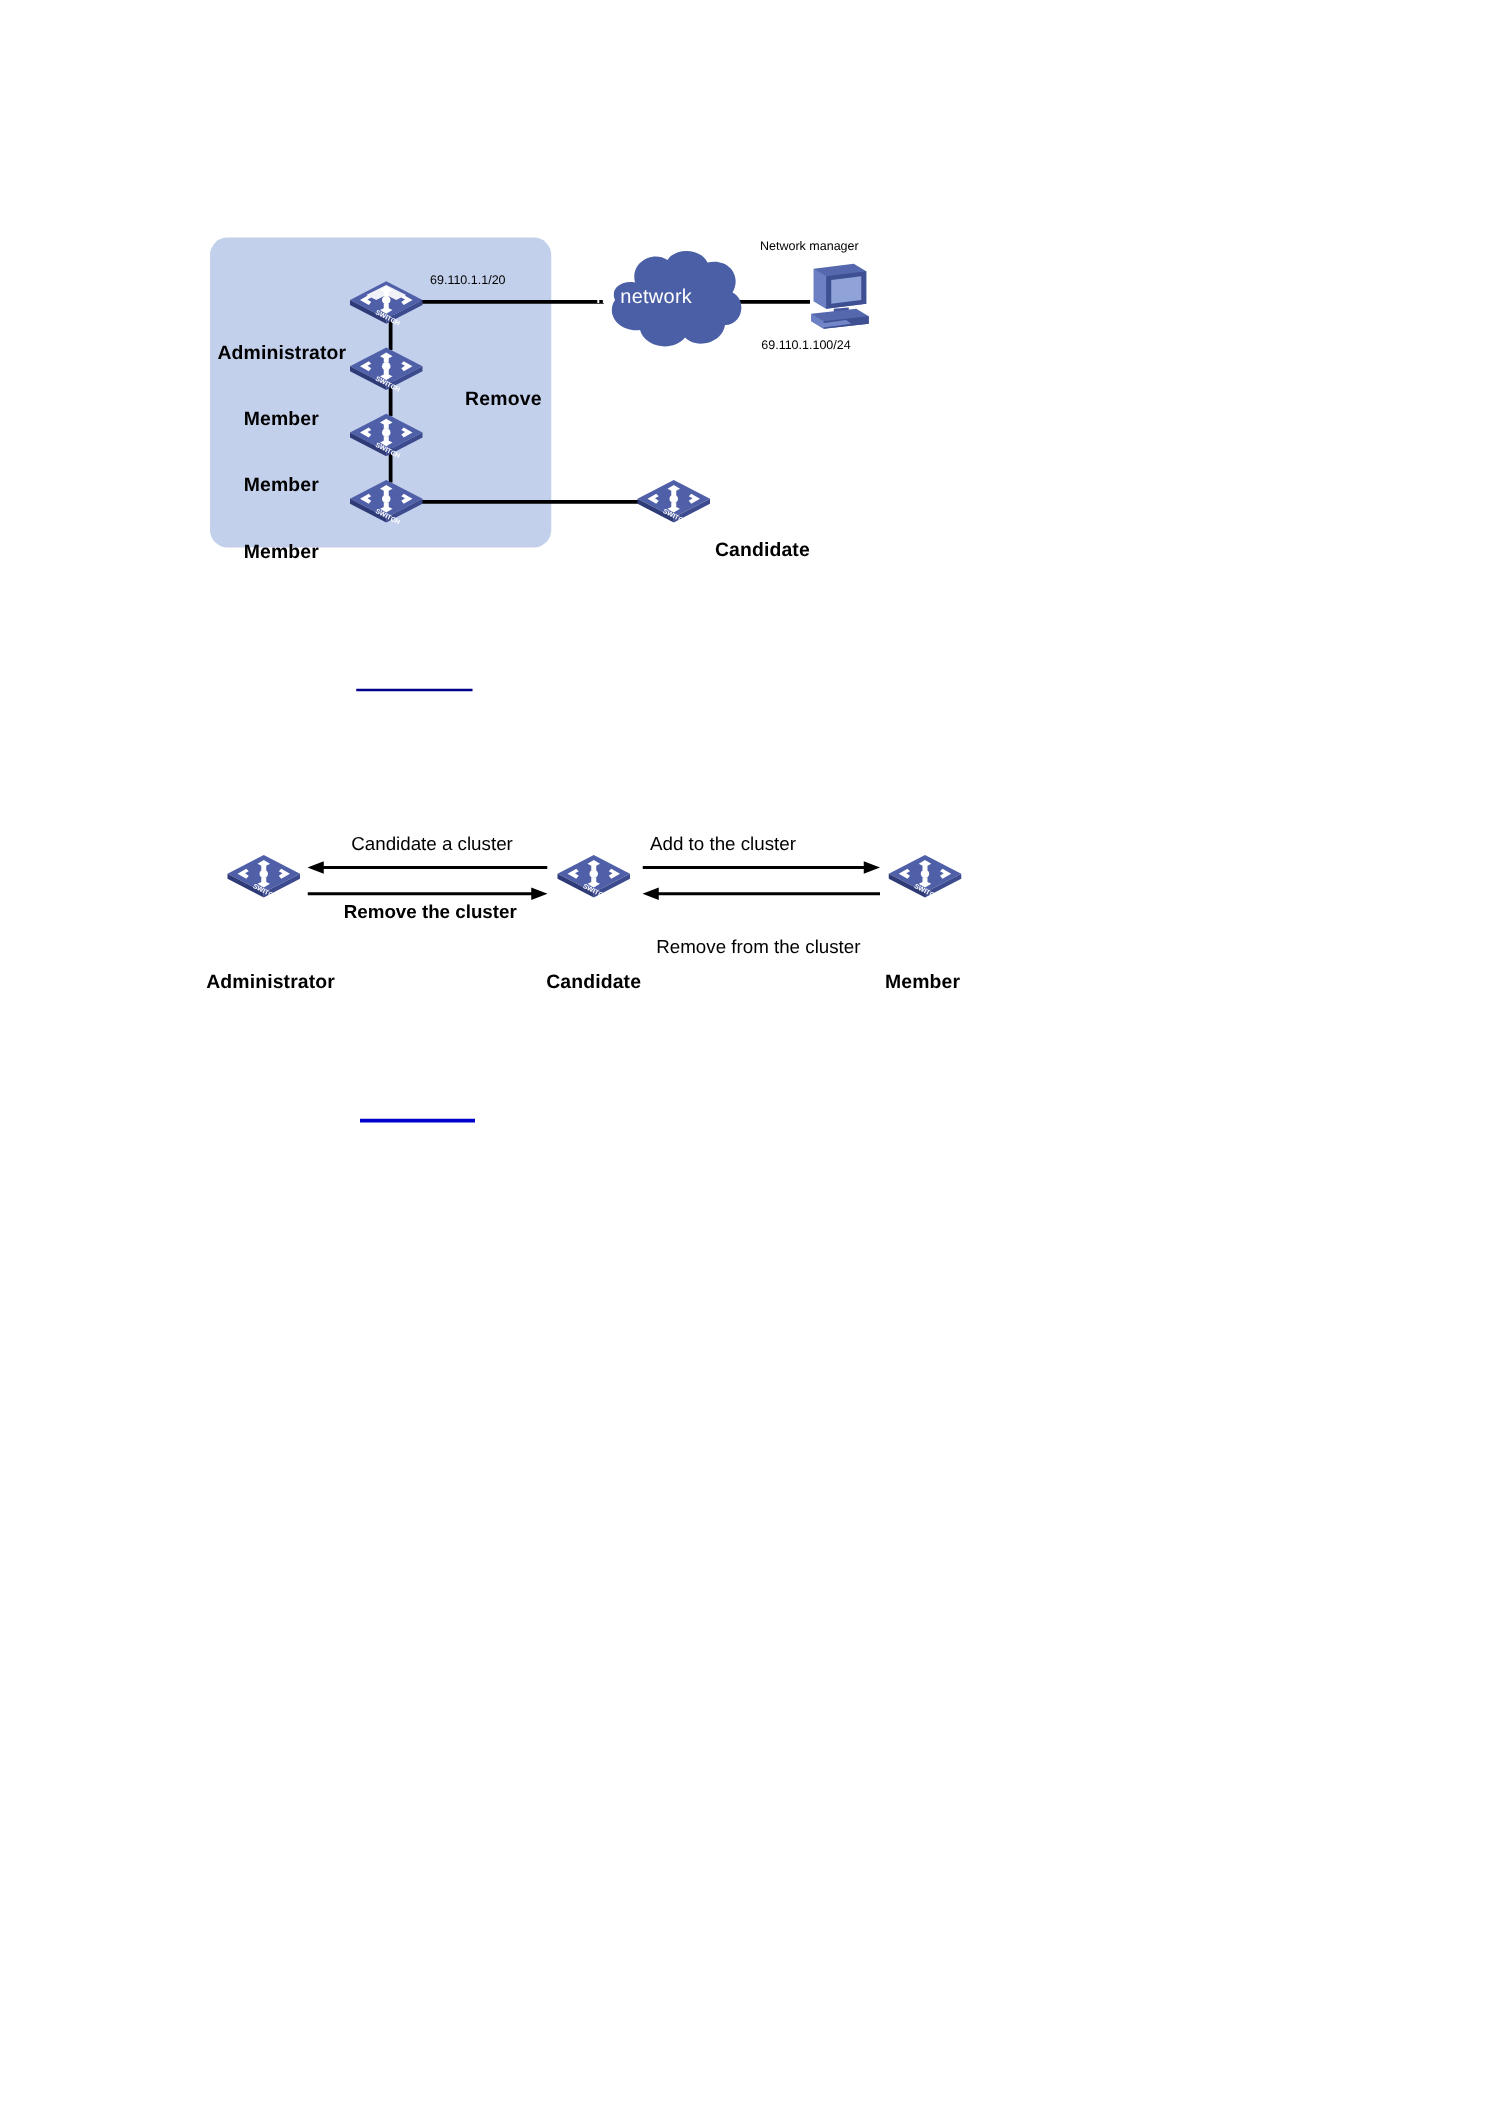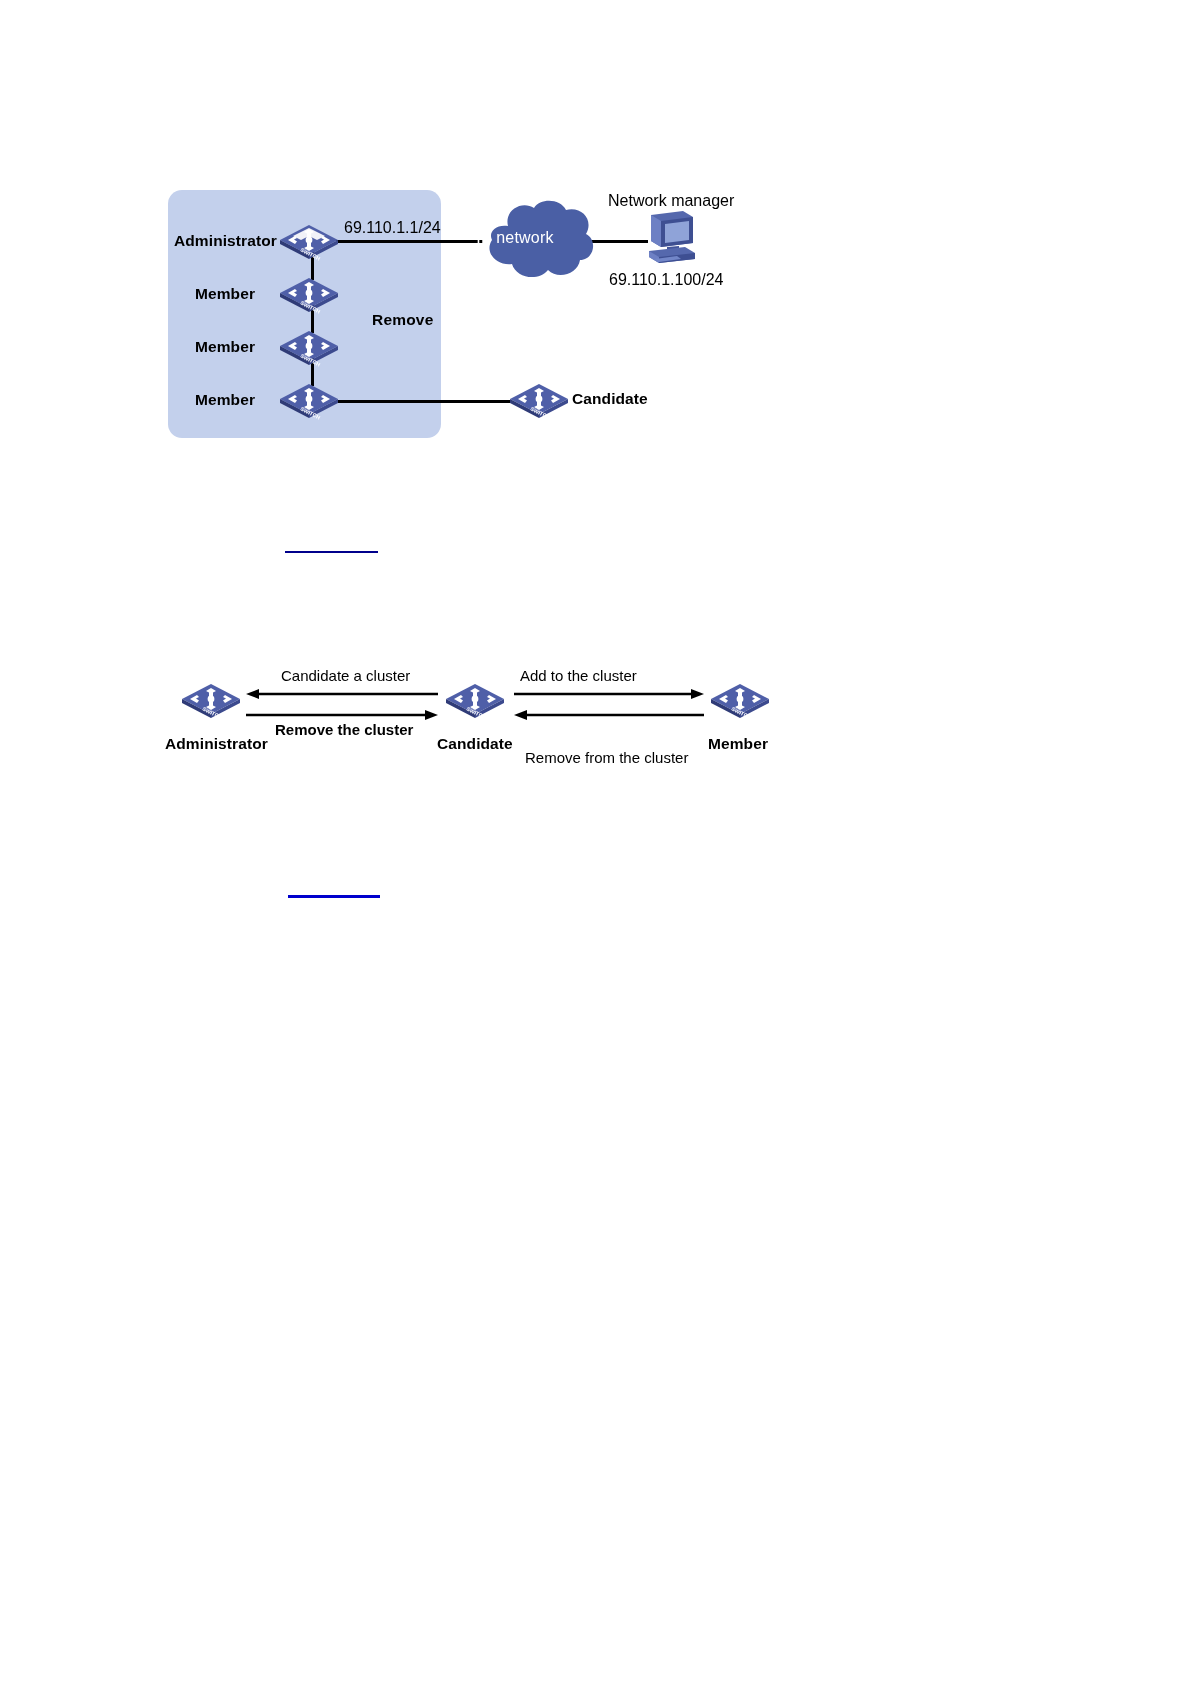--- a/index.html
+++ b/index.html
@@ -67,30 +67,31 @@
   .f1-sw-m2     { left: 278px; top: 329px; }
   .f1-sw-m3     { left: 278px; top: 382px; }
   .f1-sw-cand   { left: 508px; top: 382px; }
 
   .lbl {
     position: absolute;
     font-size: 15.5px;
     font-weight: bold;
     white-space: nowrap;
     letter-spacing: 0.1px;
+    margin-top: 42px;
   }
   .f1-lbl-admin  { left: 174px; top: 232px; }
   .f1-lbl-m1     { left: 195px; top: 285px; }
   .f1-lbl-m2     { left: 195px; top: 338px; }
   .f1-lbl-m3     { left: 195px; top: 391px; }
   .f1-lbl-cand   { left: 572px; top: 390px; }
 
   .plain {
     position: absolute;
-    font-size: 16px;
+    font-size: 10px;
     font-weight: normal;
     white-space: nowrap;
     color: #000;
   }
   .f1-ip-admin   { left: 344px; top: 219px; }
   .f1-ip-nm      { left: 609px; top: 271px; }
   .f1-nm-title   { left: 608px; top: 192px; }
 
   
   .line {
@@ -295,21 +296,21 @@
         <text x="22" y="28" font-family="Liberation Sans, sans-serif" font-size="5.4" font-weight="bold" fill="#ffffff" transform="rotate(27 22 28)">SWITCH</text>
       </svg>
     </div>
 
     <div class="lbl f1-lbl-admin">Administrator</div>
     <div class="lbl f1-lbl-m1">Member</div>
     <div class="lbl f1-lbl-m2">Member</div>
     <div class="lbl f1-lbl-m3">Member</div>
     <div class="lbl f1-lbl-cand">Candidate</div>
 
-    <div class="plain f1-ip-admin">69.110.1.1/24</div>
+    <div class="plain f1-ip-admin">69.110.1.1/20</div>
 
     <div class="cloud">
       <svg width="122" height="88" viewBox="0 0 122 88" xmlns="http://www.w3.org/2000/svg">
         <path d="M30,30 C26,14 44,4 56,12 C62,2 82,2 88,14 C104,10 116,24 108,38
                  C120,44 116,64 102,64 C100,78 80,84 70,74 C60,86 38,82 34,68
                  C18,70 6,56 14,44 C10,36 18,28 30,30 Z" fill="#4a5fa5"></path>
       </svg>
     </div>
     <div class="cloud-label">IP network</div>
 

